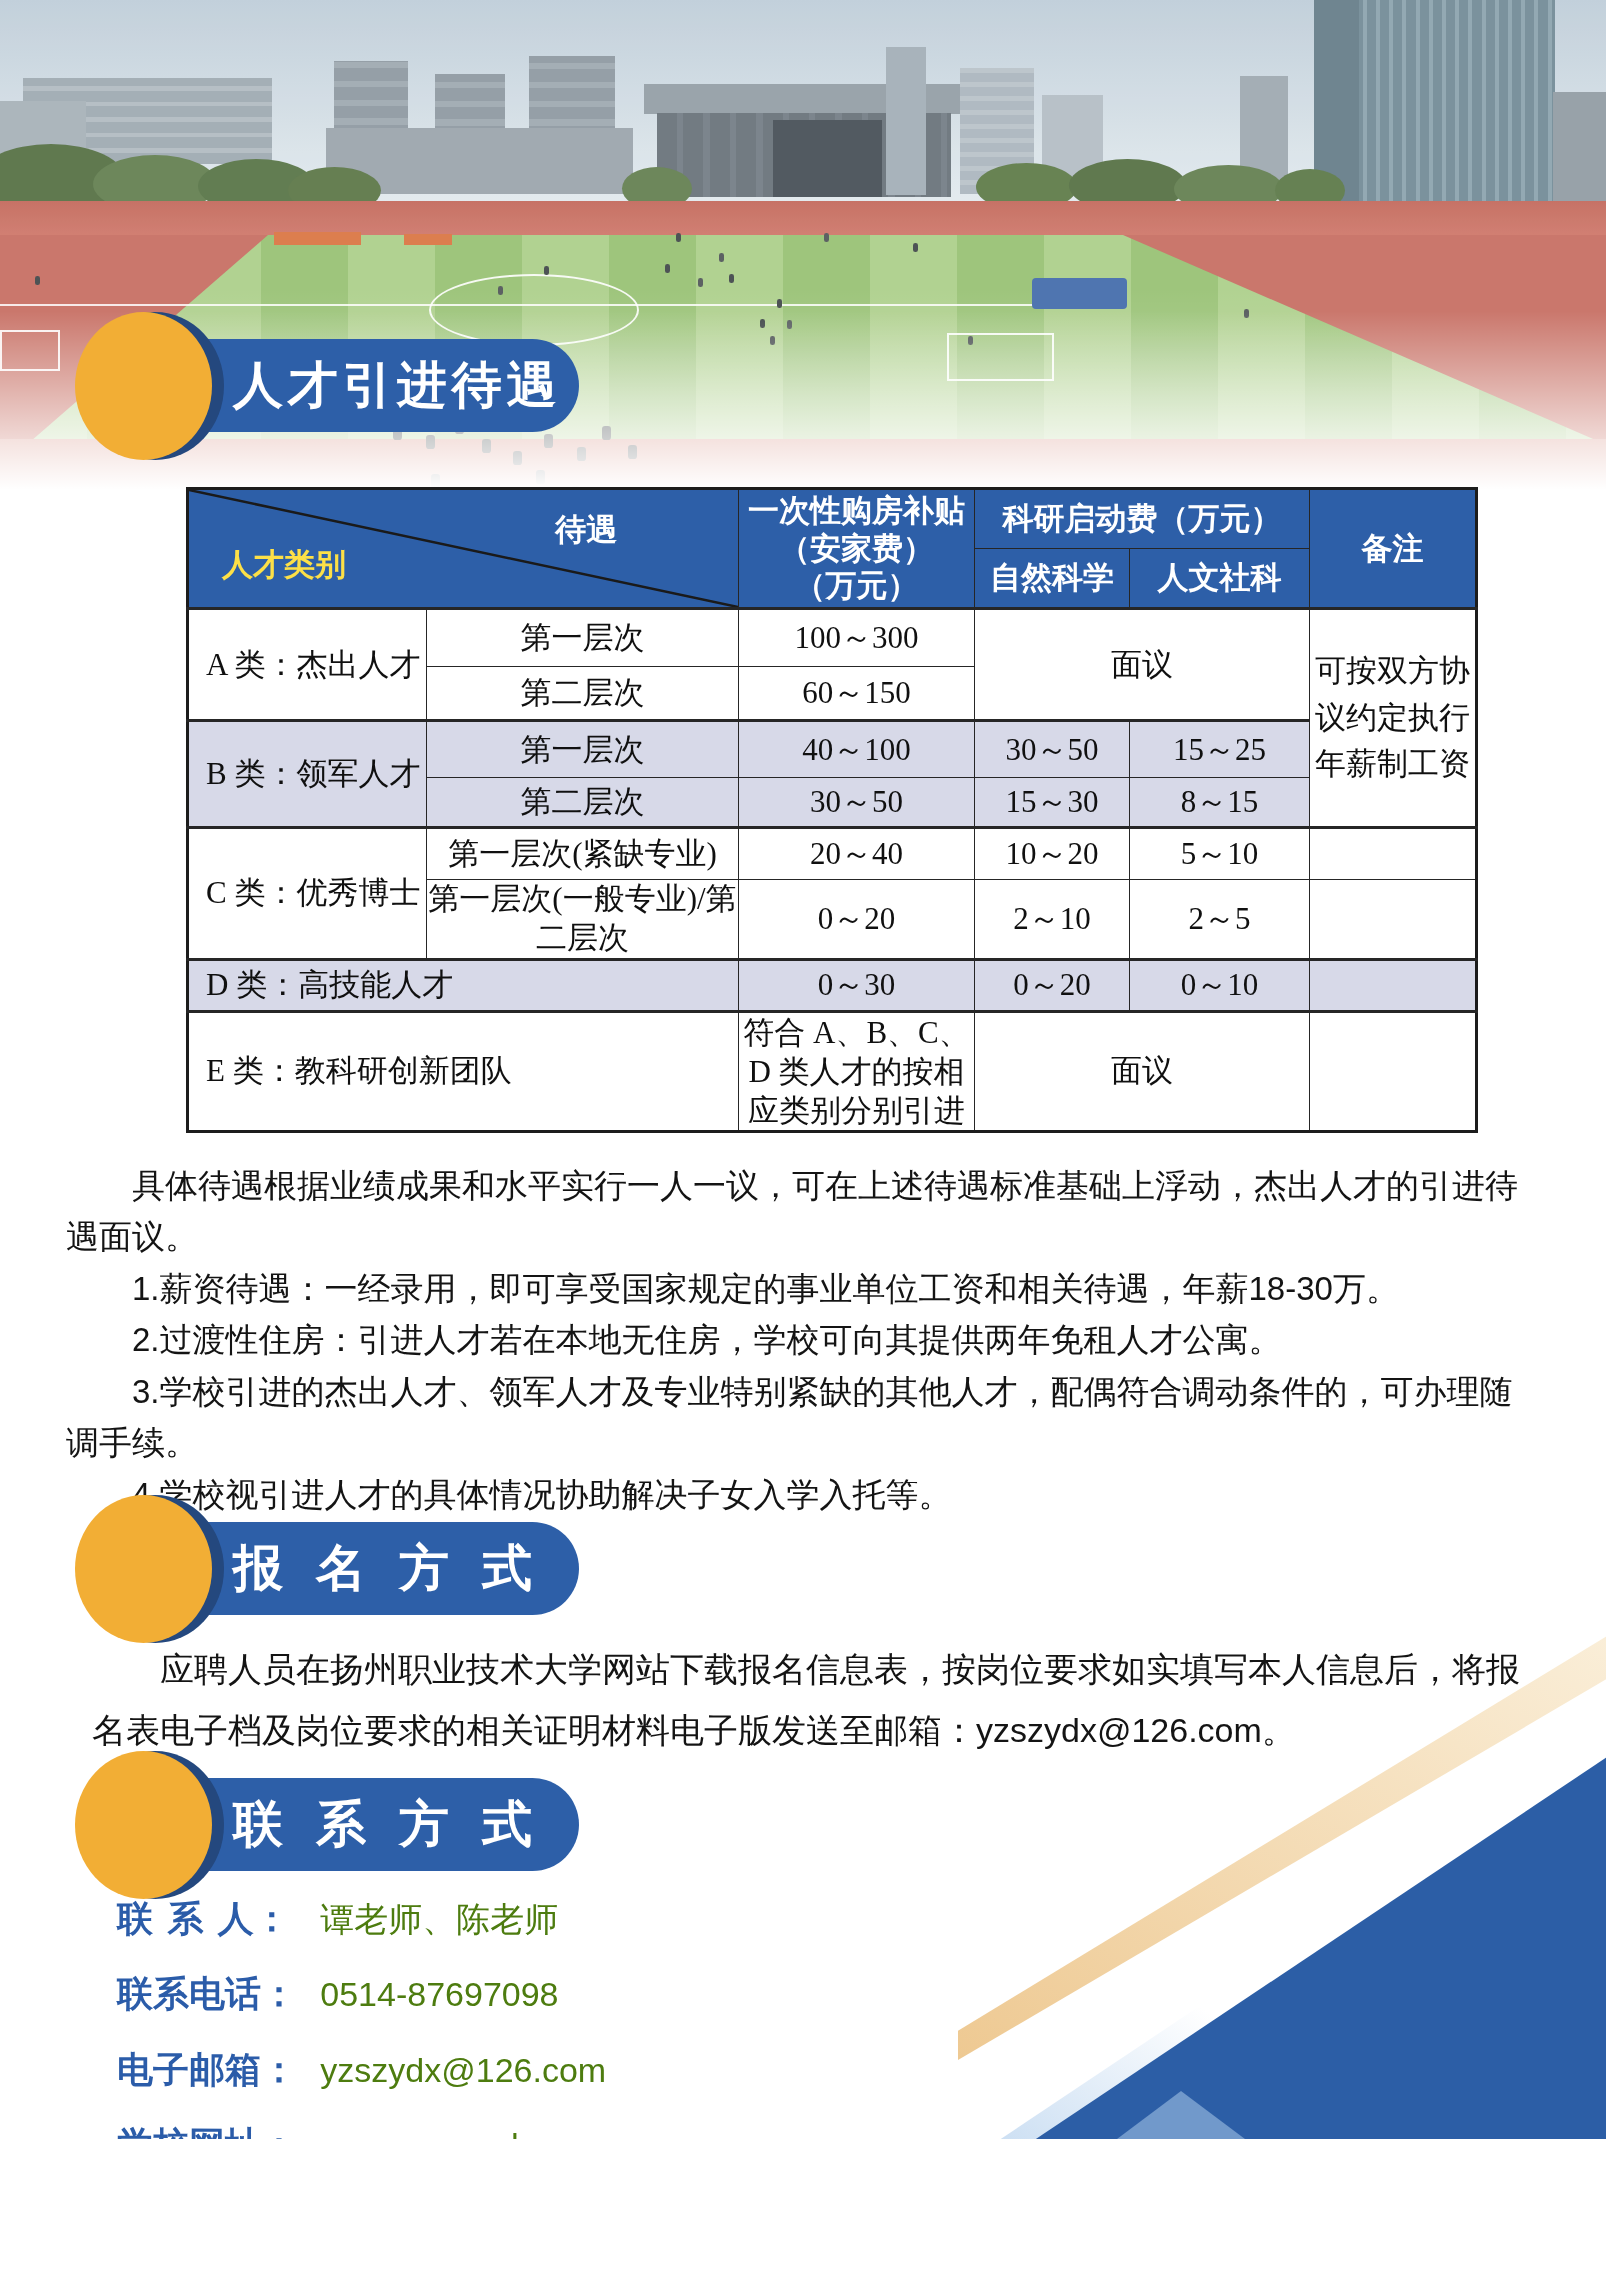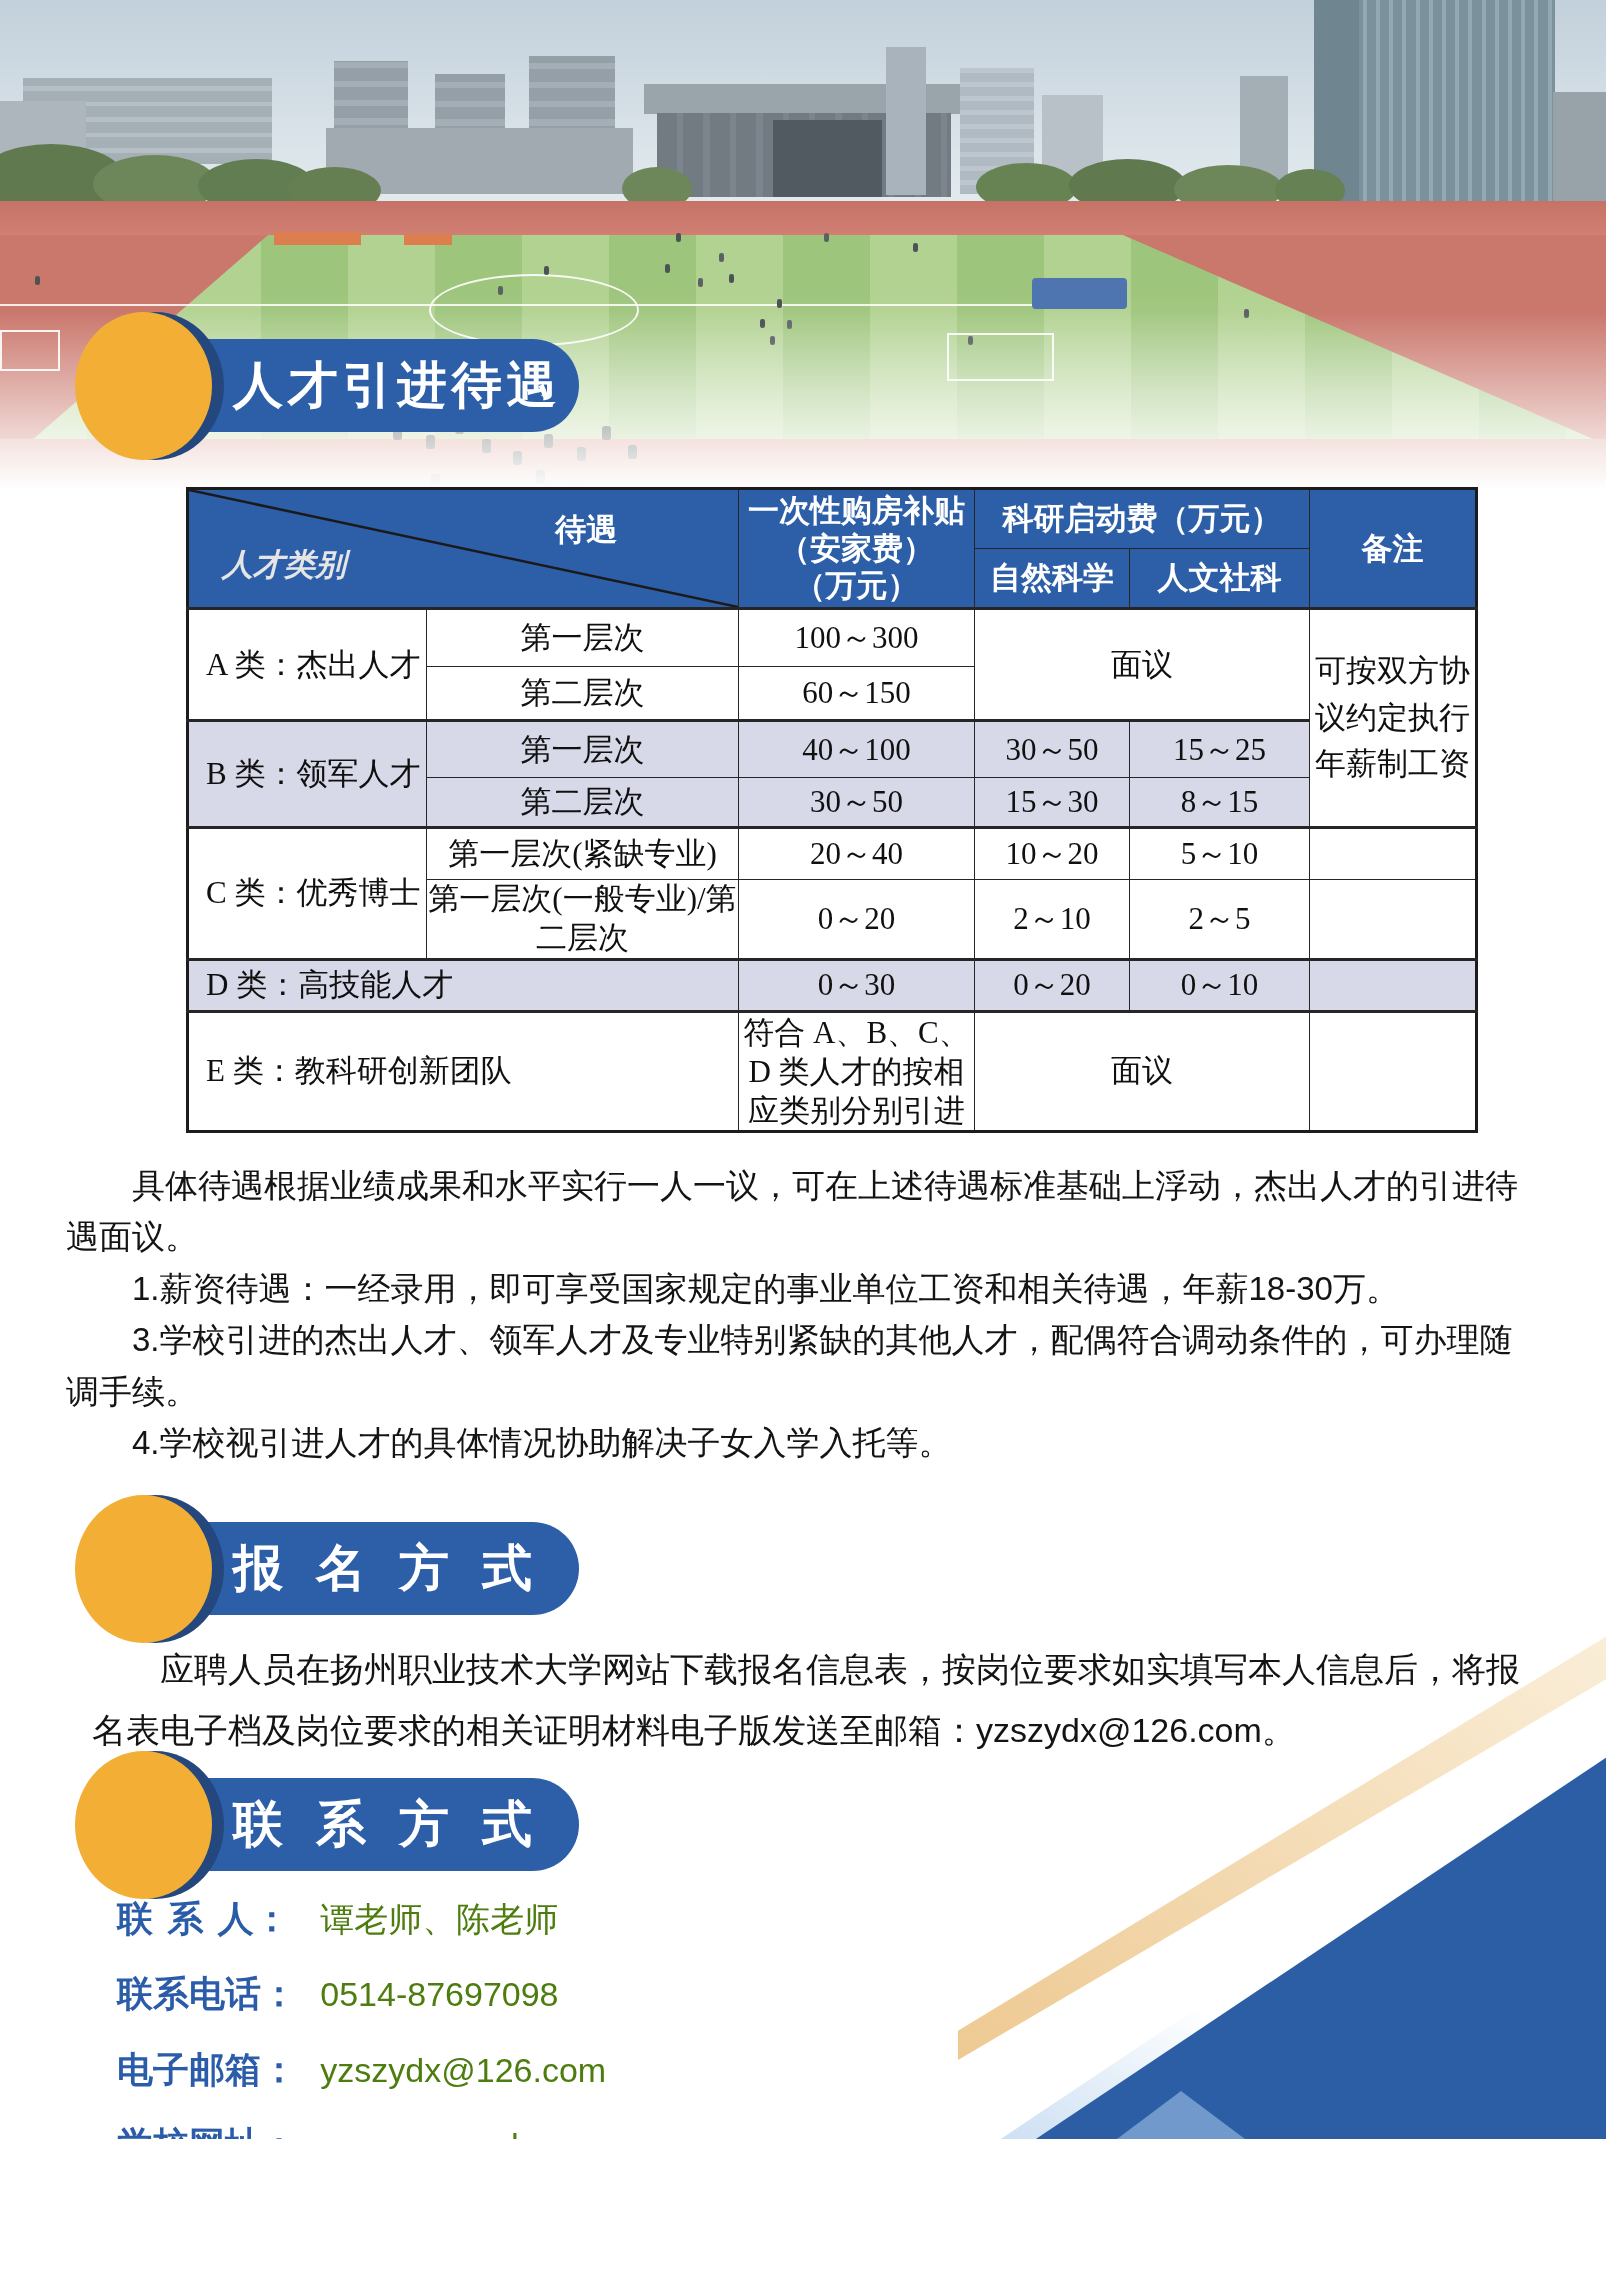--- a/index.html
+++ b/index.html
@@ -84,21 +84,21 @@
   .tbl th{background:#2d5fa8;color:#fff;font-weight:bold;font-size:31px;font-family:"Liberation Sans","DejaVu Sans",sans-serif;}
   .tbl td{font-family:"Liberation Serif","DejaVu Serif",serif;font-size:31px;color:#101010;}
   .pre{white-space:pre-line;line-height:1.22;font-size:29.5px;margin-top:7px;}
   .hdr-b{border-bottom-width:3.1px !important;}
   .grp-b{border-bottom-width:3.1px !important;}
   .cell-left{text-align:left !important;padding-left:17px !important;}
   .lav{background:#d7d9e8;}
   .diag{position:relative;background:#2d5fa8;}
   .diag svg{position:absolute;left:0;top:0;width:100%;height:100%;}
   .diag .t-top{position:absolute;right:22%;top:16%;font-size:31px;color:#fff;font-weight:bold;}
-  .diag .t-bottom{position:absolute;left:6%;bottom:18%;font-size:31px;color:#e5e5e5;font-weight:bold;font-style:italic;}
+  .diag .t-bottom{position:absolute;left:6%;bottom:18%;font-size:31px;color:#fde047;font-weight:bold;}
   .remark-cell{font-size:29px;line-height:1.5;text-align:left;padding:0 7.8px;}
   .policy-cell{font-size:29px;line-height:1.26;text-align:left;padding:0 11px;}
   .tier2c{font-size:29.5px;line-height:1.25;}
 
   
   .notes{position:absolute;left:66px;width:1477px;top:1160px;z-index:4;}
   .notes p{margin:0;text-indent:2em;font-size:33px;line-height:1.56;color:#141414;}
   .apply-par{position:absolute;left:92px;width:1442px;top:1639px;z-index:4;}
   .apply-par p{margin:0;text-indent:2em;font-size:34px;line-height:1.8;color:#141414;}
 
@@ -265,20 +265,21 @@
         <td colspan="2">面议</td>
         <td></td>
       </tr>
     </tbody>
       </table>
   </div>
 
   <div class="notes">
     <p>具体待遇根据业绩成果和水平实行一人一议，可在上述待遇标准基础上浮动，杰出人才的引进待遇面议。</p>
     <p>1.薪资待遇：一经录用，即可享受国家规定的事业单位工资和相关待遇，年薪18-30万。</p>
+    <p>2.过渡性住房：引进人才若在本地无住房，学校可向其提供两年免租人才公寓。</p>
     <p>3.学校引进的杰出人才、领军人才及专业特别紧缺的其他人才，配偶符合调动条件的，可办理随调手续。</p>
     <p>4.学校视引进人才的具体情况协助解决子女入学入托等。</p>
   </div>
 
   <div class="banner banner2">
     <div class="pill"></div>
     <div class="ellipse-shadow"></div>
     <div class="ellipse"></div>
     <div class="label spread">报名方式</div>
   </div>

